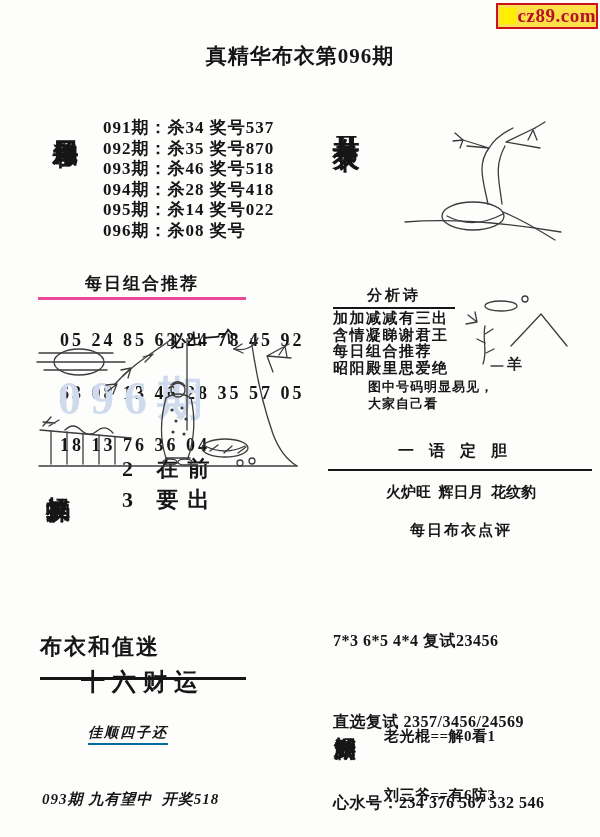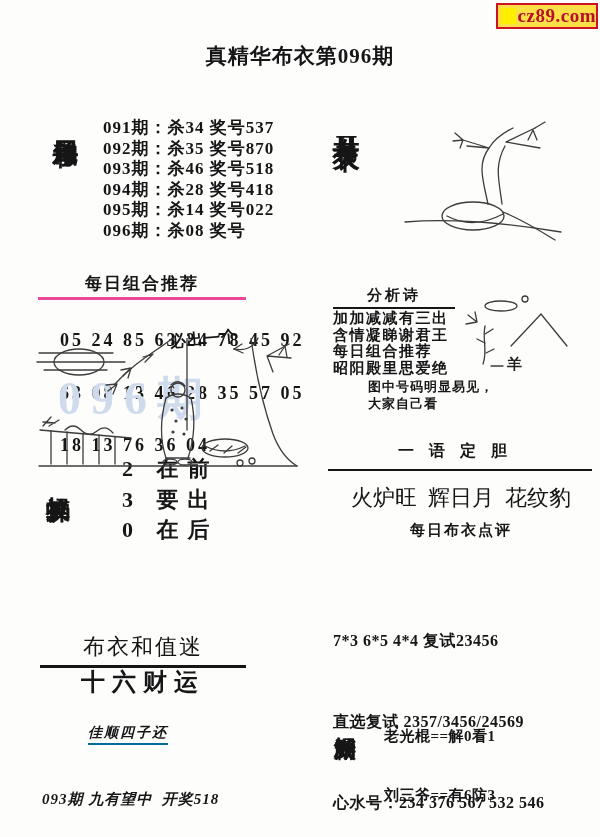--- a/index.html
+++ b/index.html
@@ -32,42 +32,42 @@
   .note-arrow { left:228px; top:336px; }
 
   .watermark { left:58px; top:368px; font-size:46px; font-weight:bold; color:#cfdbec; letter-spacing:10px; z-index:0; }
   .main-sketch { left:35px; top:338px; z-index:1; }
 
   
   .ant-label { left:46px; top:478px; font-size:24px; height:100px; }
   .ant-rows { left:122px; top:454px; font-size:22px; font-weight:bold; line-height:30.5px; letter-spacing:9px; }
 
   
-  .hezhi-header { left:40px; top:632px; width:206px; text-align:center; font-size:22px; font-weight:normal;
-                  letter-spacing:2px; border-bottom:3px solid #161616; padding-bottom:3px; }
+  .hezhi-header { left:40px; top:632px; width:206px; font-size:22px; font-weight:bold;
+                  letter-spacing:2px; border-bottom:3px solid #161616; padding-bottom:15px; }
   .hezhi-value { left:40px; top:666px; width:206px; text-align:center; font-size:24px; font-weight:bold; letter-spacing:7px; }
 
   
   .fs-header { left:88px; top:724px; font-size:14px; font-weight:bold; letter-spacing:2px;
                border-bottom:2px solid #0369a1; padding-bottom:1px; font-style:italic; }
   .fs-rows { left:42px; top:744px; font-size:15px; font-weight:bold; font-style:italic; line-height:22px; letter-spacing:1px; white-space:pre; }
 
   
   .tianxia-label { left:332px; top:116px; font-size:27px; height:152px; letter-spacing:4px; }
   .tree-sketch { left:393px; top:120px; }
 
   .poem-header { left:333px; top:286px; width:122px; text-align:center; font-size:15px; font-weight:bold;
                  letter-spacing:3px; border-bottom:2px solid #161616; padding-bottom:2px; }
   .poem-lines { left:333px; top:310px; font-size:15px; font-weight:bold; line-height:16.5px; letter-spacing:1.5px; }
   .small-sketch { left:455px; top:290px; }
   .sketch-caption { left:368px; top:378px; font-size:13px; font-weight:bold; line-height:17px; letter-spacing:1px; }
 
   .yuding-header { left:328px; top:441px; width:264px; text-align:center; font-size:16px; font-weight:bold;
                    letter-spacing:15px; border-bottom:2px solid #161616; padding-bottom:7px; }
-  .yuding-value { left:328px; top:483px; width:266px; text-align:center; font-size:22px; font-weight:normal; white-space:pre; }
+  .yuding-value { left:328px; top:483px; width:266px; text-align:center; font-size:15px; font-weight:bold; white-space:pre; }
   .yuding-sub { left:328px; top:521px; width:266px; text-align:center; font-size:15px; font-weight:bold; letter-spacing:2px; }
 
   .picks { left:333px; top:573px; font-size:16px; font-weight:bold; line-height:27px; letter-spacing:0.5px; white-space:pre; }
 
   .taihu-label { left:334px; top:720px; font-size:22px; height:104px; }
   .taihu-lines { left:384px; top:688px; font-size:15px; font-weight:bold; line-height:19.6px; letter-spacing:0.5px; white-space:pre; }
 
   svg { display:block; }
   .sk path, .sk line, .sk ellipse, .sk circle, .sk polyline { fill:none; stroke:#3c3c3c; stroke-width:1.3; stroke-linecap:round; }
   .sk .dot { fill:#3c3c3c; stroke:none; }
@@ -143,21 +143,20 @@
   <path d="M30,92 q8,-8 16,0 q8,8 16,1 q8,-7 16,2"></path>
   <path d="M4,128 H262"></path>
   <circle cx="205" cy="125" r="3"></circle>
     <circle cx="217" cy="123" r="3"></circle>
 </svg>
 
 <div class="abs v-label ant-label">蚂蚁神算</div>
 <div class="abs ant-rows">
   <div>2 在前</div>
   <div>3 要出</div>
-  <div>0 在后</div>
 </div>
 
 <div class="abs hezhi-header">布衣和值迷</div>
 <div class="abs hezhi-value">十六财运</div>
 
 <div class="abs fs-header">佳顺四子还</div>
 <div class="abs fs-rows">
   <div>093期 九有望中  开奖518</div>
   
   

